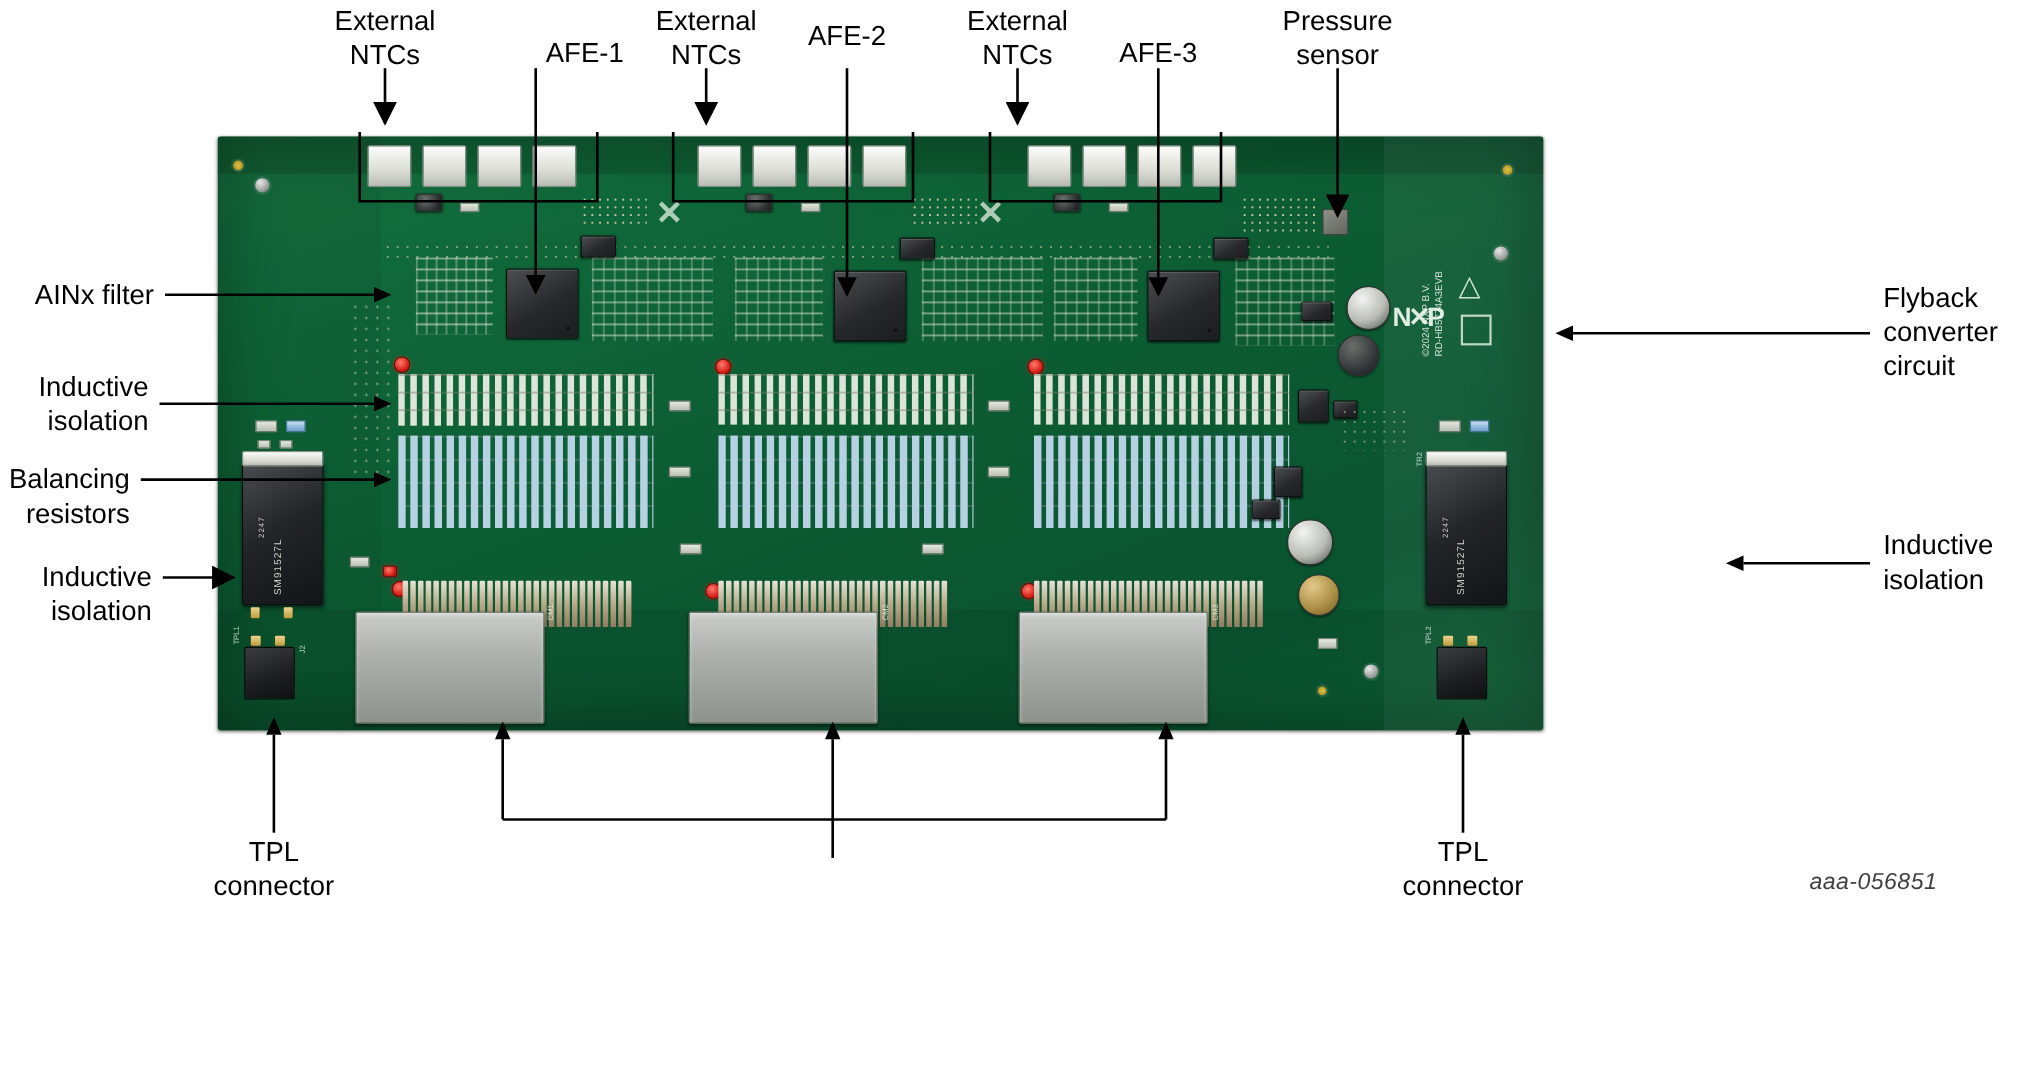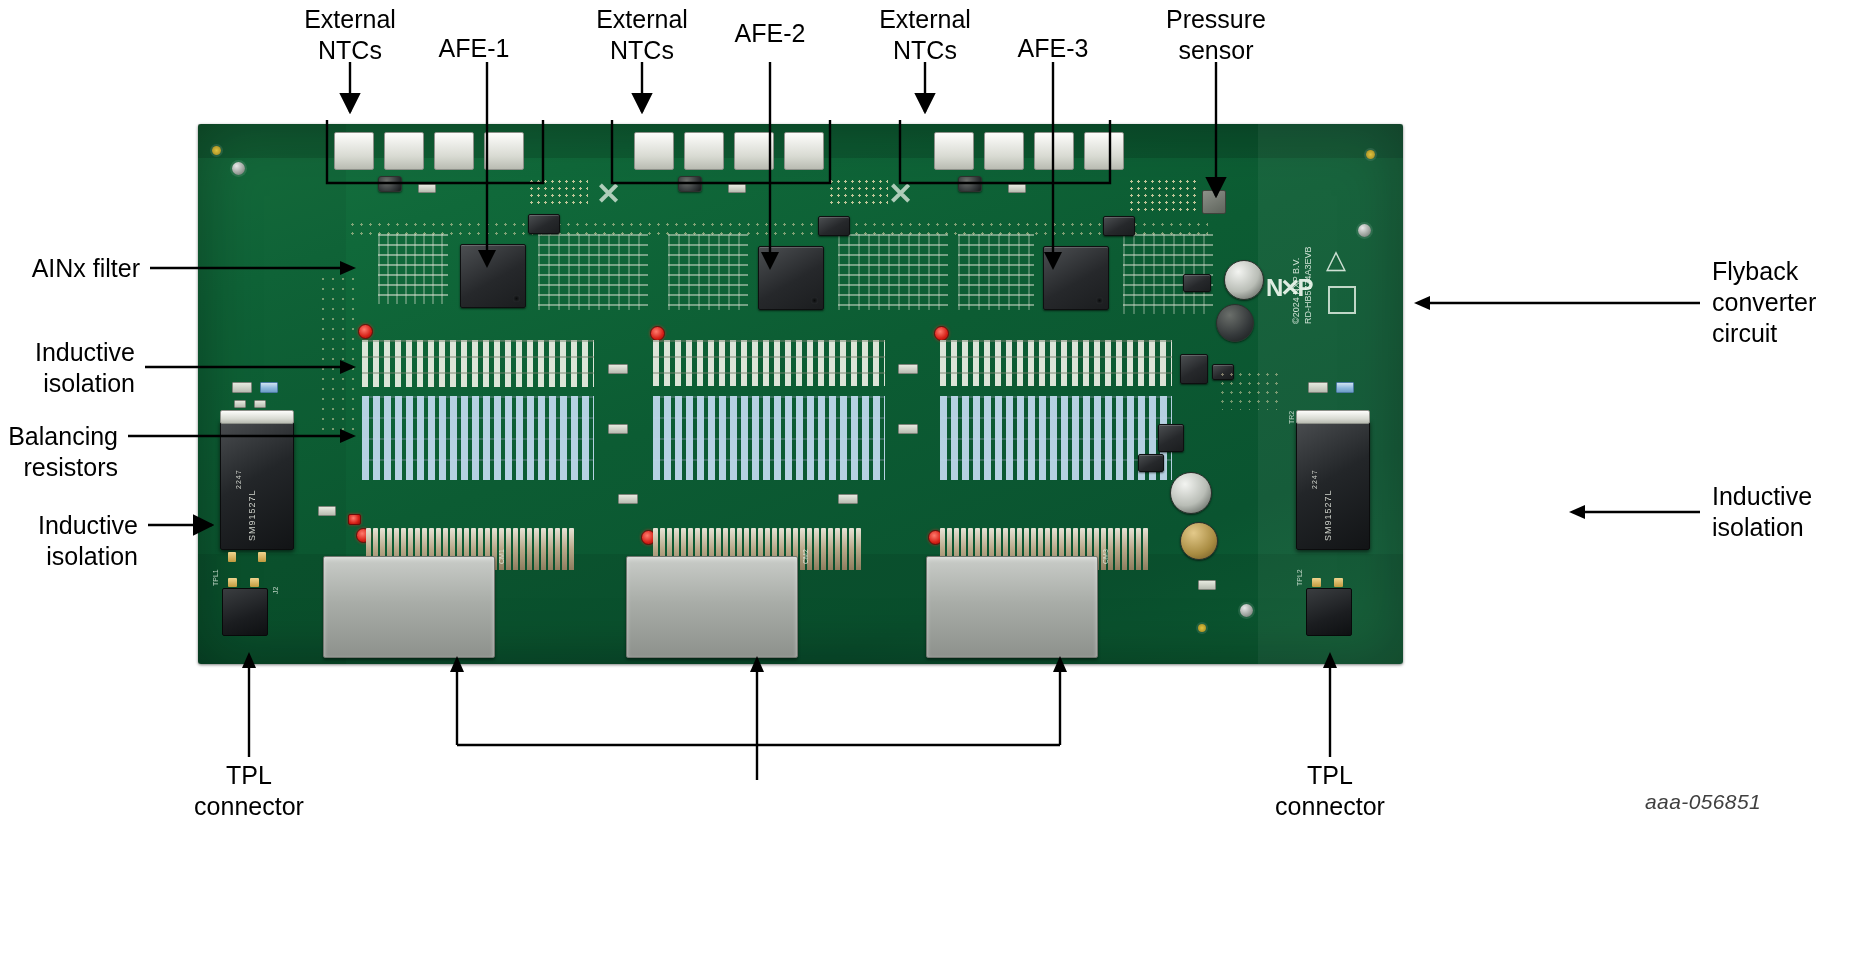--- a/index.html
+++ b/index.html
@@ -413,21 +413,21 @@
       <polygon points="750,672 764,672 757,656" fill="#000" stroke="none"></polygon>
       <path d="M1060,745 L1060,672"></path>
       <polygon points="1053,672 1067,672 1060,656" fill="#000" stroke="none"></polygon>
       <path d="M457,745 L1060,745"></path>
       <path d="M757,745 L757,780"></path>
     </g>
   </svg>
 
   <div class="lbl c" style="left:268px;top:4px;width:164px;">External
 NTCs</div>
-  <div class="lbl c" style="left:394px;top:33px;width:160px;">AFE-1</div>
+  <div class="lbl c" style="left:407px;top:33px;width:160px;text-align:right;">AFE-1</div>
 
   <div class="lbl c" style="left:560px;top:4px;width:164px;">External
 NTCs</div>
   <div class="lbl c" style="left:690px;top:18px;width:160px;">AFE-2</div>
 
   <div class="lbl c" style="left:843px;top:4px;width:164px;">External
 NTCs</div>
   <div class="lbl c" style="left:973px;top:33px;width:160px;">AFE-3</div>
 
   <div class="lbl c" style="left:1134px;top:4px;width:164px;">Pressure

